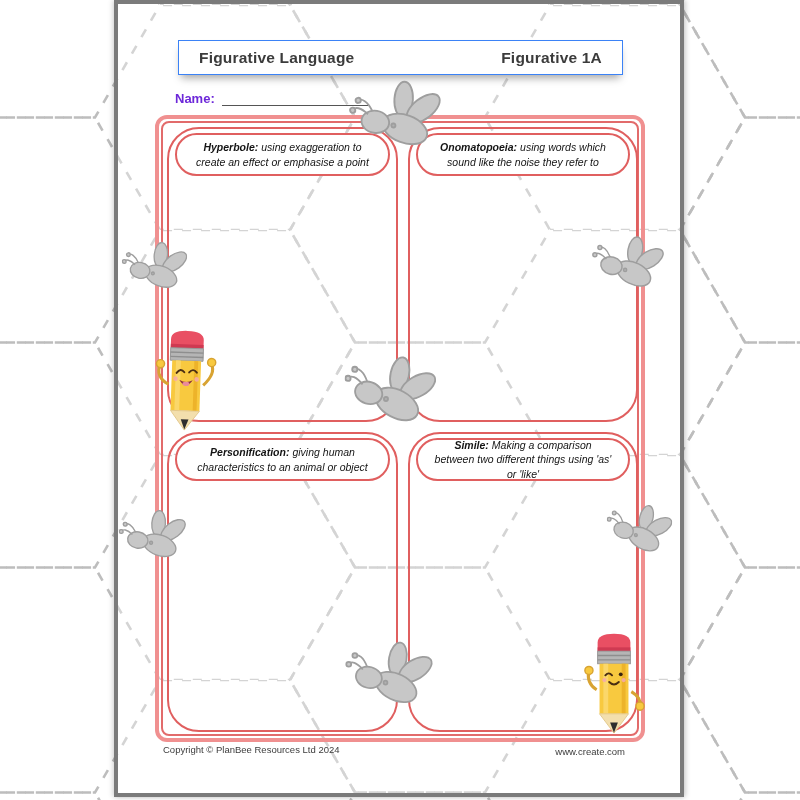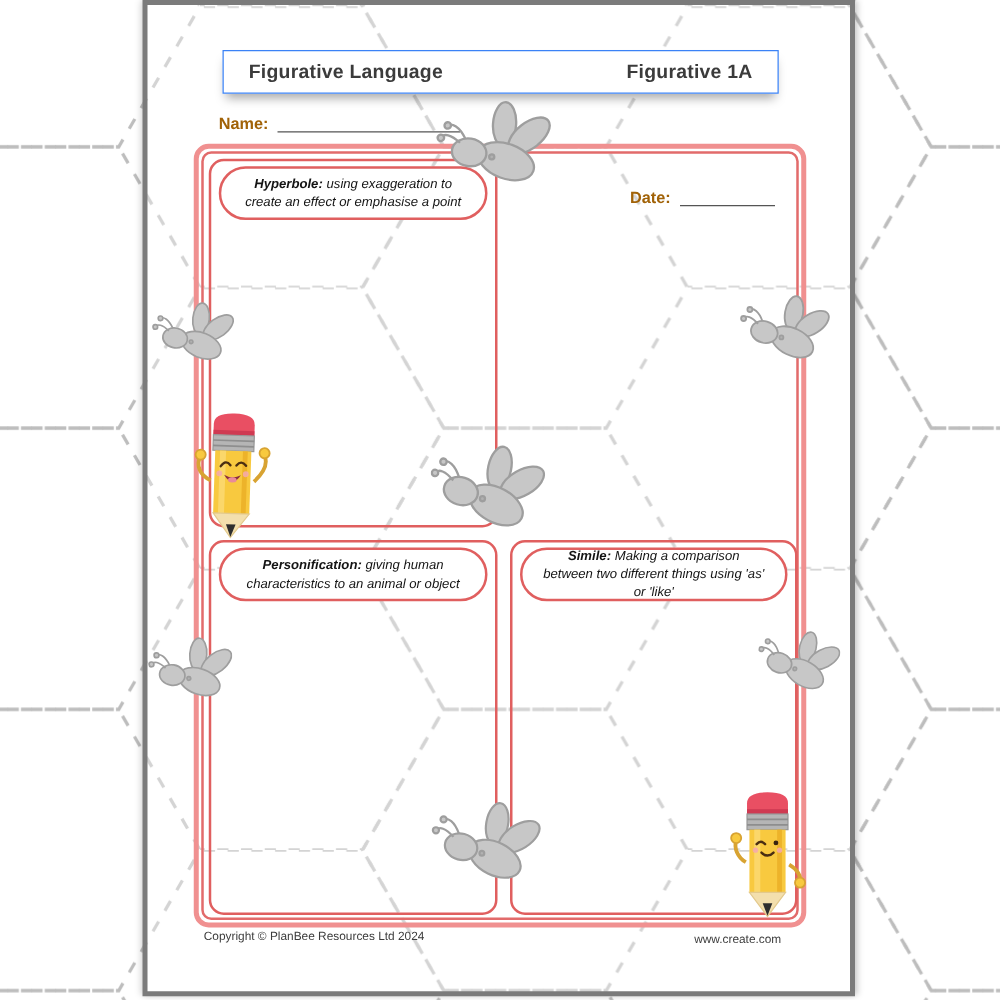--- a/index.html
+++ b/index.html
@@ -19,33 +19,33 @@
     position:absolute; left:178px; top:40px; width:445px; height:35px;
     background:#ffffff; border:1px solid #3b82f6;
     box-shadow: 0 6px 8px -3px rgba(0,0,0,0.35);
     display:flex; align-items:center; justify-content:space-between;
     padding:0 20px; z-index:2;
   }
   .header-bar .title, .header-bar .ws {
     font-size:15.5px; font-weight:600; color:#3b3b3b; letter-spacing:0.2px;
   }
 
-  .field-row { position:absolute; z-index:2; font-size:13px; font-weight:bold; color:#a16207; }
+  .field-row { position:absolute; z-index:2; font-size:13px; font-weight:bold; color:#6d28d9; }
   .field-line { display:inline-block; border-bottom:1.5px solid #555; height:13px; vertical-align:bottom; }
 
   .outer-border {
     position:absolute; left:155px; top:115px; width:490px; height:627px;
     border:4px solid #f09090; border-radius:12px; z-index:2;
   }
   .outer-border .inner-line {
     position:absolute; inset:2px; border:2px solid #e26b6b; border-radius:8px;
   }
 
   .qbox {
-    position:absolute; border:2px solid #e05f5f; border-radius:12px; z-index:2;
+    position:absolute; border:2px solid #e05f5f; border-radius:32px; z-index:2;
   }
   .qbox.tl { left:167px; top:127px; width:231px; height:295px; }
   .qbox.tr { left:408px; top:127px; width:230px; height:295px; }
   .qbox.bl { left:167px; top:432px; width:231px; height:300px; }
   .qbox.br { left:408px; top:432px; width:230px; height:300px; }
 
   .pill {
     position:absolute; left:6px; right:6px; top:4px; height:43px;
     background:#ffffff; border:2px solid #e05f5f; border-radius:23px;
     display:flex; align-items:center; justify-content:center;
@@ -161,20 +161,26 @@
     <div class="inner-line"></div>
   </div>
 
   <div class="qbox tl">
     <div class="pill">
       <p><span class="term">Hyperbole:</span><span>using exaggeration to create an effect or emphasise a point</span></p>
     </div>
     <div class="answer-area"></div>
   </div>
 
+  <div class="qbox tr">
+    <div class="pill">
+      <p><span class="term">Onomatopoeia:</span><span>using words which sound like the noise they refer to</span></p>
+    </div>
+    <div class="answer-area"></div>
+  </div>
 
   <div class="qbox br">
     <div class="pill">
       <p><span class="term">Simile:</span><span>Making a comparison between two different things using 'as' or 'like'</span></p>
     </div>
     <div class="answer-area"></div>
   </div>
 
   <div class="qbox bl">
     <div class="pill">

